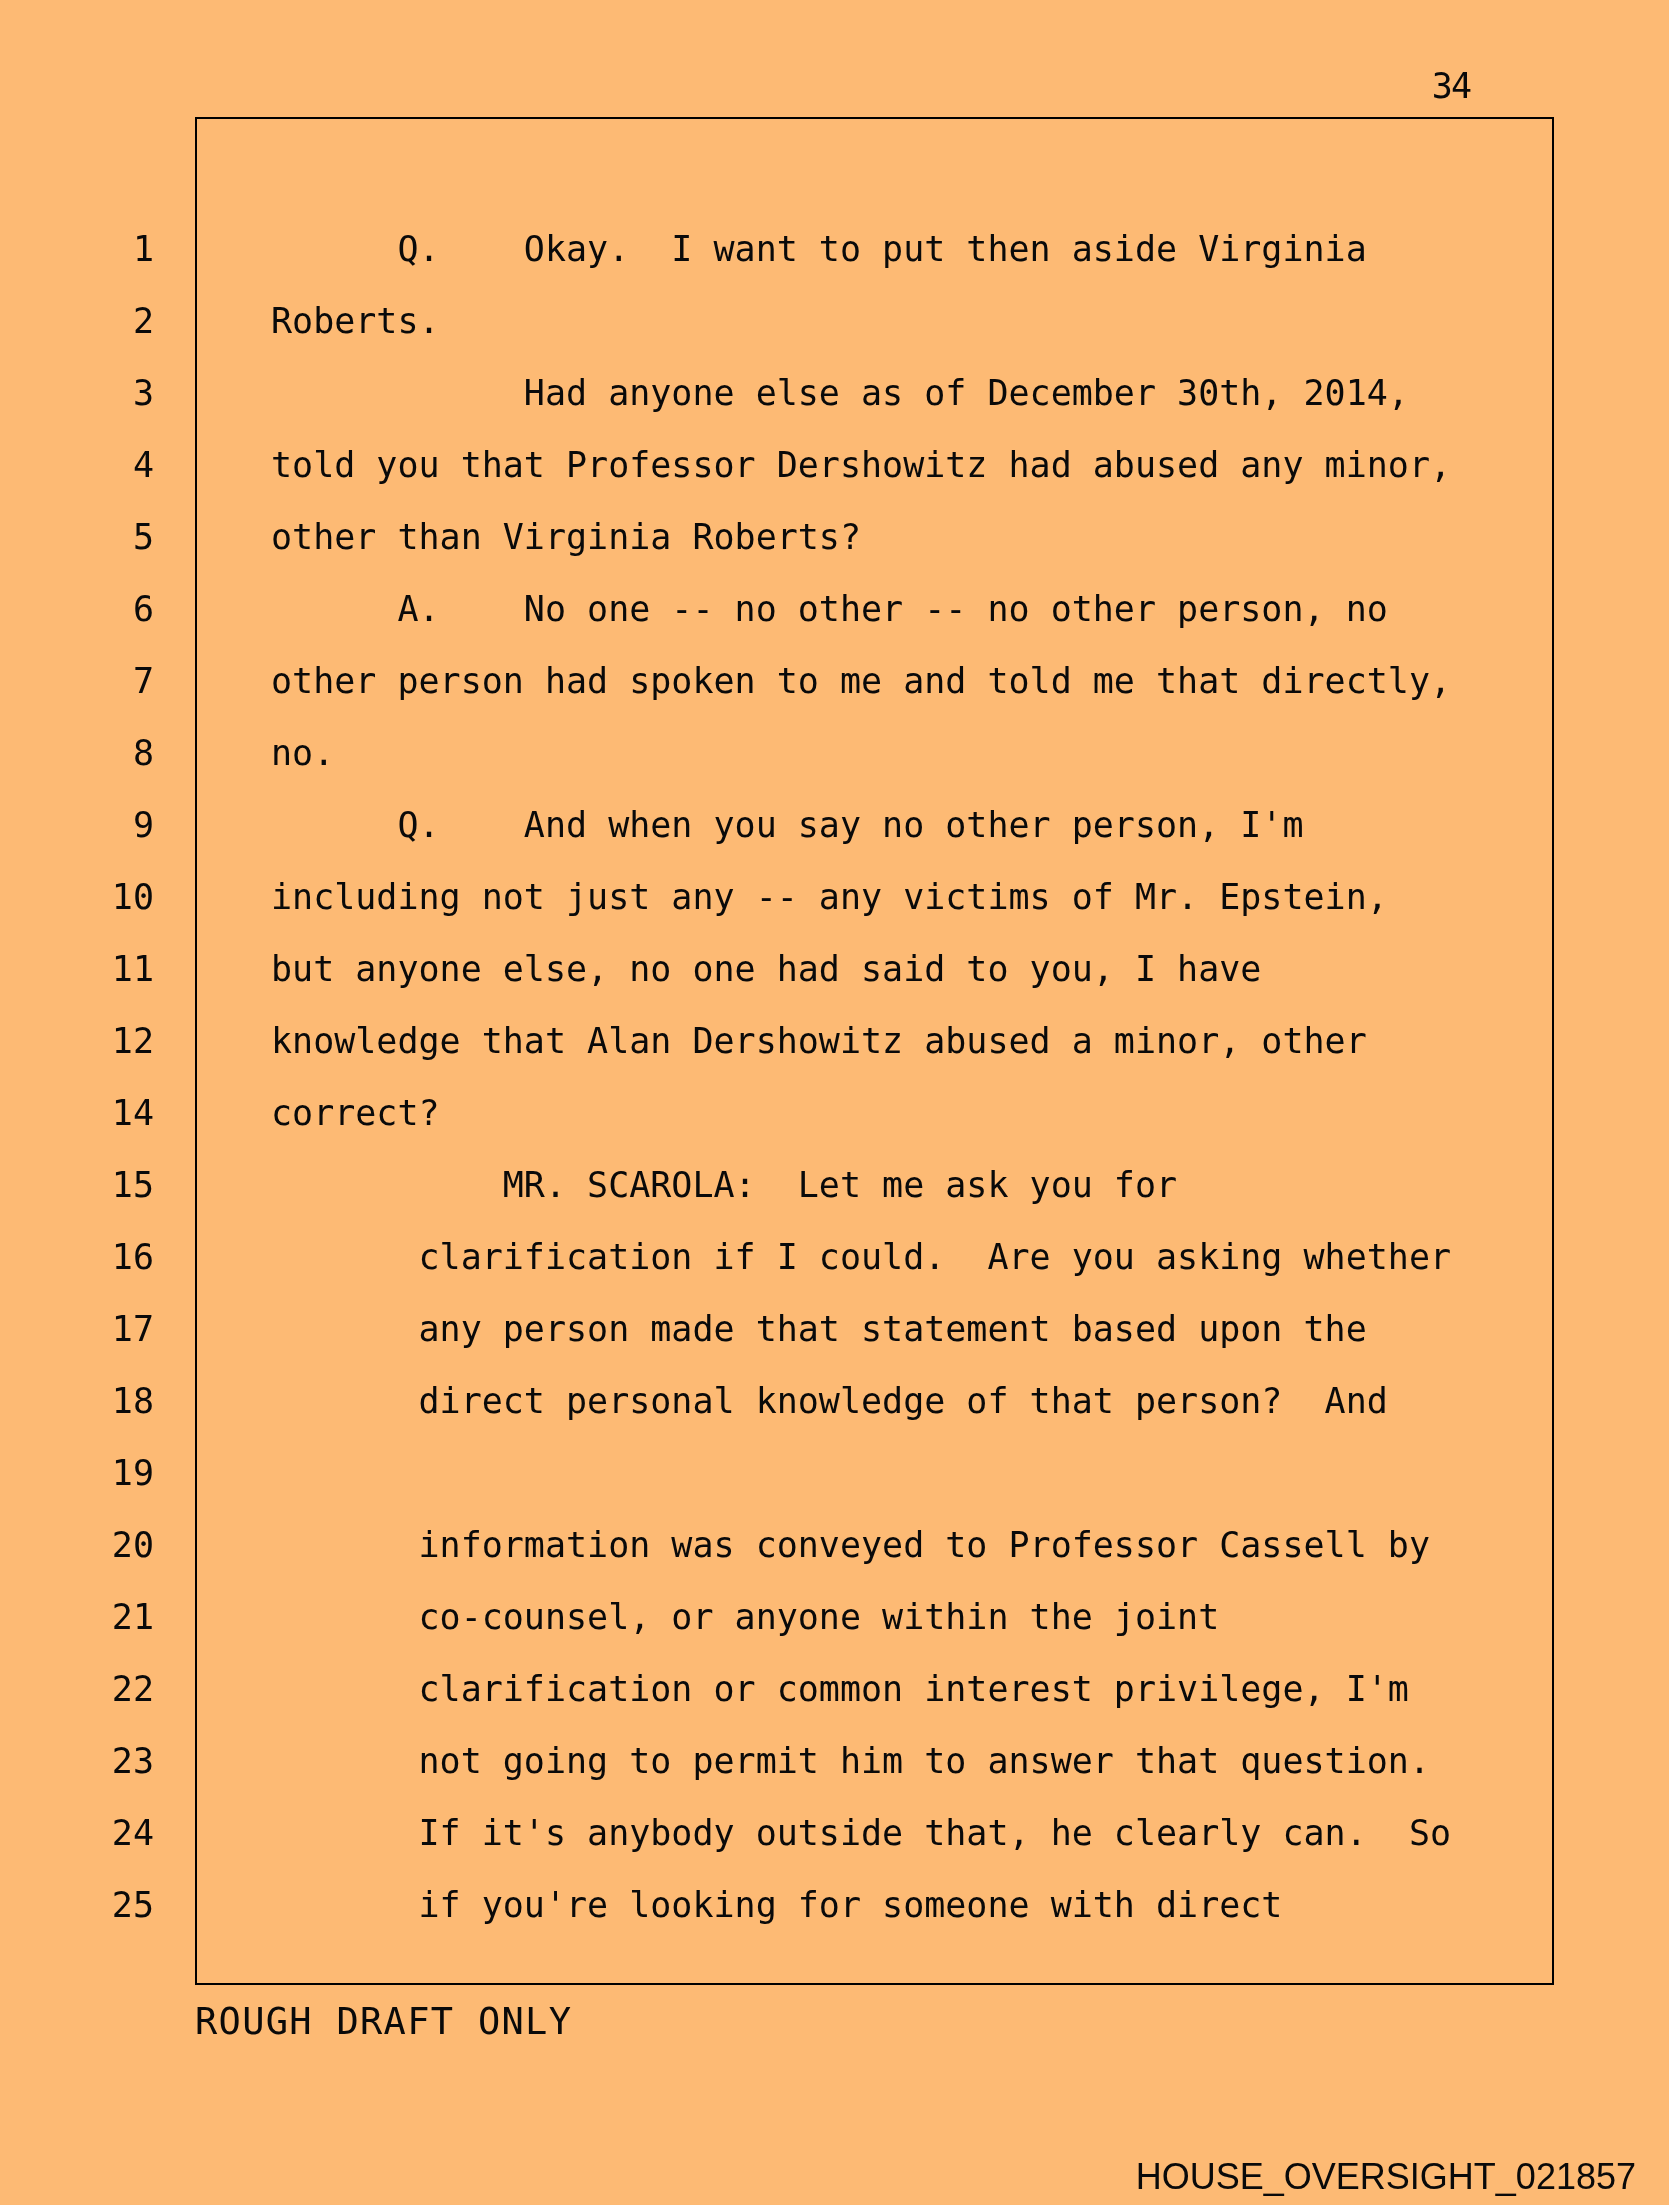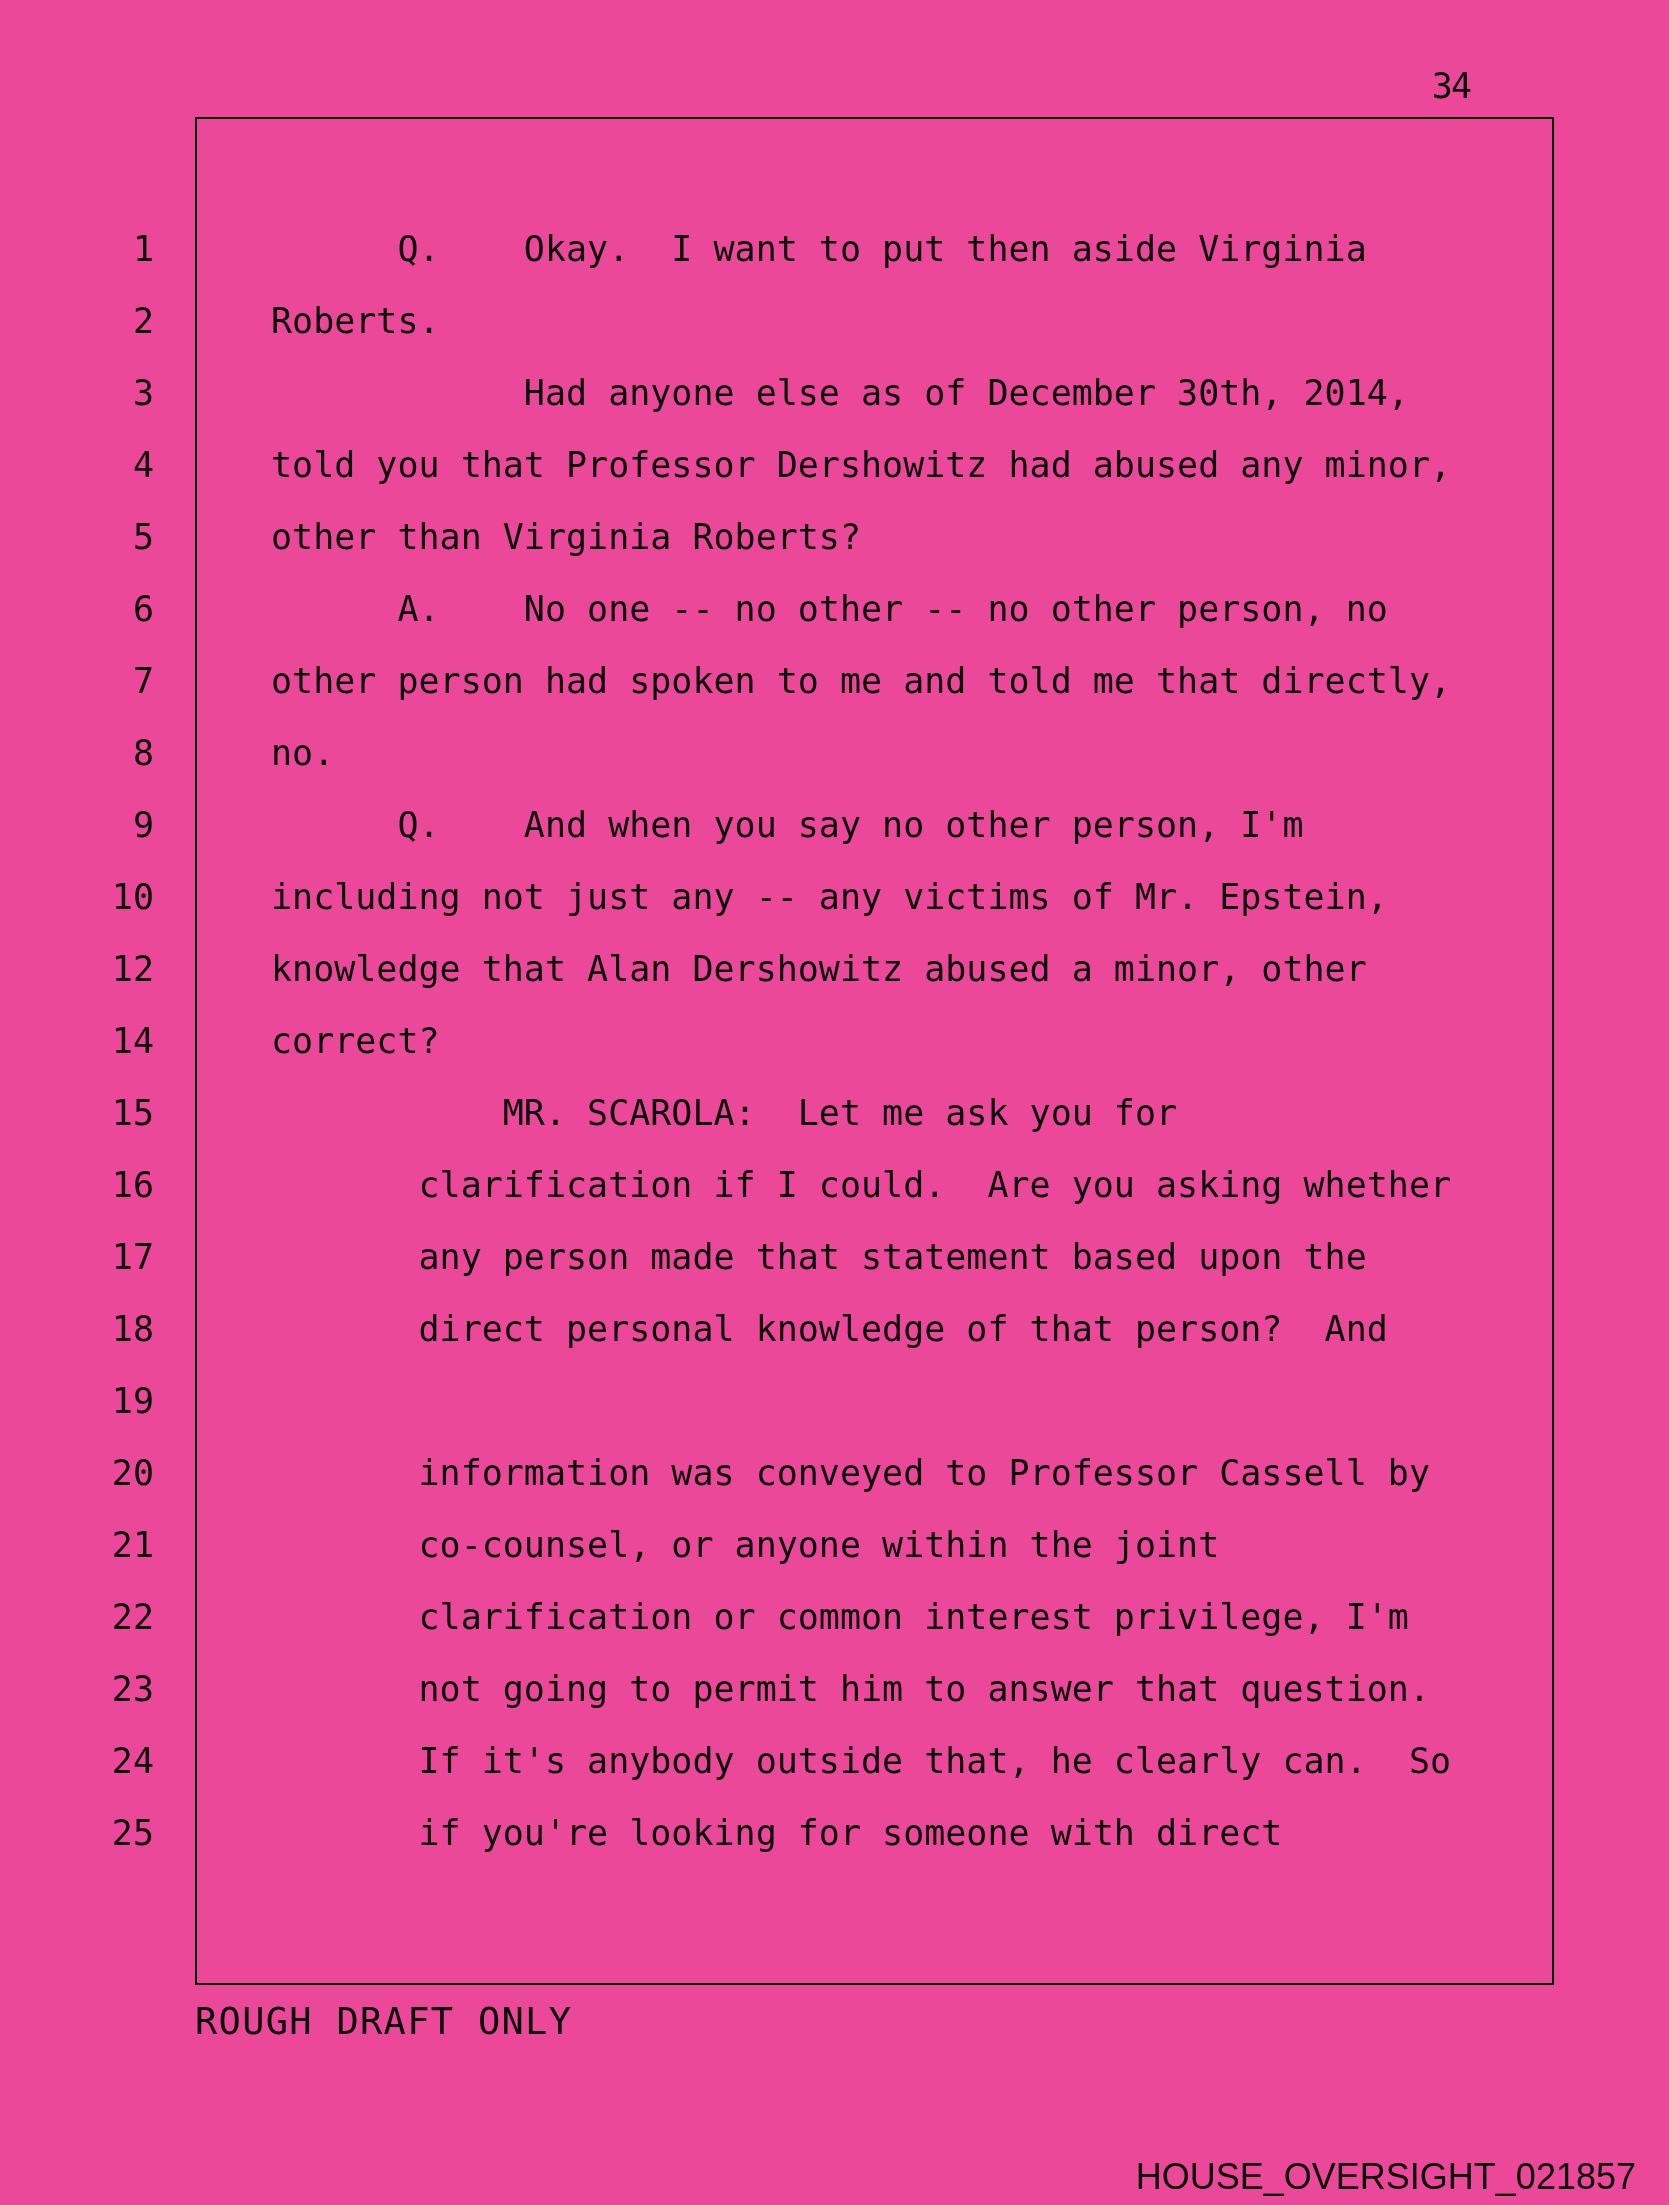--- a/index.html
+++ b/index.html
@@ -4,21 +4,21 @@
 <style>
   html, body {
     margin: 0;
     padding: 0;
     background: #e8e8e8;
   }
   .page {
     position: relative;
     width: 1669px;
     height: 2205px;
-    background: #ec4899;
+    background: #fdba74;
     color: #0a0a0a;
     font-family: "DejaVu Sans Mono", monospace;
     overflow: hidden;
   }
   .page-number {
     position: absolute;
     top: 68px;
     left: 1276px;
     width: 194px;
     text-align: right;
@@ -95,20 +95,21 @@
       <div class="line"><span class="ln">1</span><span class="lt">      Q.    Okay.  I want to put then aside Virginia</span></div>
       <div class="line"><span class="ln">2</span><span class="lt">Roberts.</span></div>
       <div class="line"><span class="ln">3</span><span class="lt">            Had anyone else as of December 30th, 2014,</span></div>
       <div class="line"><span class="ln">4</span><span class="lt">told you that Professor Dershowitz had abused any minor,</span></div>
       <div class="line"><span class="ln">5</span><span class="lt">other than Virginia Roberts?</span></div>
       <div class="line"><span class="ln">6</span><span class="lt">      A.    No one -- no other -- no other person, no</span></div>
       <div class="line"><span class="ln">7</span><span class="lt">other person had spoken to me and told me that directly,</span></div>
       <div class="line"><span class="ln">8</span><span class="lt">no.</span></div>
       <div class="line"><span class="ln">9</span><span class="lt">      Q.    And when you say no other person, I'm</span></div>
       <div class="line"><span class="ln">10</span><span class="lt">including not just any -- any victims of Mr. Epstein,</span></div>
+      <div class="line"><span class="ln">11</span><span class="lt">but anyone else, no one had said to you, I have</span></div>
       <div class="line"><span class="ln">12</span><span class="lt">knowledge that Alan Dershowitz abused a minor, other</span></div>
       <div class="line"><span class="ln">14</span><span class="lt">correct?</span></div>
       <div class="line"><span class="ln">15</span><span class="lt">           MR. SCAROLA:  Let me ask you for</span></div>
       <div class="line"><span class="ln">16</span><span class="lt">       clarification if I could.  Are you asking whether</span></div>
       <div class="line"><span class="ln">17</span><span class="lt">       any person made that statement based upon the</span></div>
       <div class="line"><span class="ln">18</span><span class="lt">       direct personal knowledge of that person?  And</span></div>
       <div class="line"><span class="ln">19</span></div>
       <div class="line"><span class="ln">20</span><span class="lt">       information was conveyed to Professor Cassell by</span></div>
       <div class="line"><span class="ln">21</span><span class="lt">       co-counsel, or anyone within the joint</span></div>
       <div class="line"><span class="ln">22</span><span class="lt">       clarification or common interest privilege, I'm</span></div>

